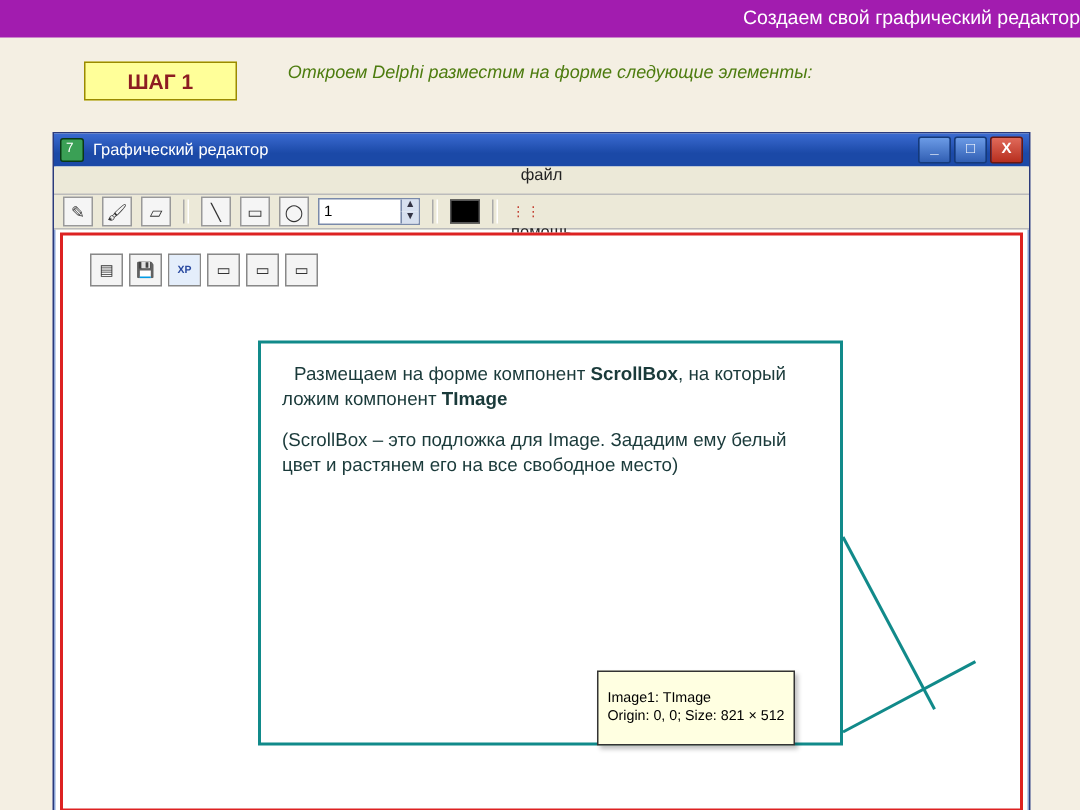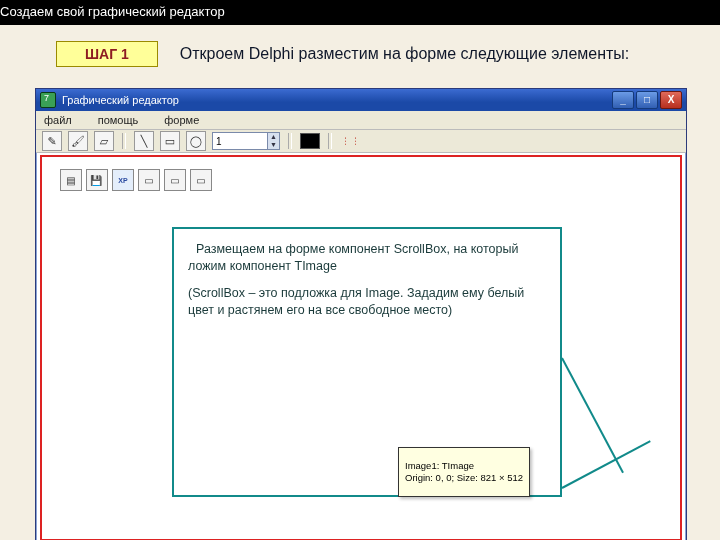--- a/index.html
+++ b/index.html
@@ -6,43 +6,44 @@
     margin: 0;
     width: 720px;
     height: 540px;
     font-family: Verdana, Tahoma, sans-serif;
     font-size: 13px;
     background: #f4efe3;
     overflow: hidden;
     position: relative;
   }
   .header-bar {
-    background: #000000;
+    background: #a21caf;
     color: #fff;
-    text-align: left;
+    text-align: right;
     font-size: 13px;
     padding: 4px 0 6px 0;
   }
   .step-row {
     display: flex;
-    align-items: center;
-    gap: 22px;
+    align-items: flex-start;
+    gap: 34px;
     padding: 16px 0 6px 56px;
   }
   .step-badge {
     background: #ffff99;
     border: 1px solid #9a8a00;
     color: #8d1c22;
     font-weight: bold;
     font-size: 14px;
     padding: 4px 28px 4px 28px;
   }
   .instr {
-    color: #0f172a;
-    font-size: 16px;
+    color: #4d7c0f;
+    font-size: 12px;
+    font-style: italic;
   }
   .app-frame {
     position: absolute;
     left: 35px;
     top: 88px;
     width: 650px;
     height: 456px;
     background: #fff;
     border: 1px solid #2b3a7a;
     box-shadow: 0 0 0 1px #8aa3d6 inset;
@@ -93,20 +94,21 @@
   .menubar {
     height: 18px;
     background: #ece9d8;
     border-bottom: 1px solid #bbb;
     display: flex;
     align-items: center;
     font-size: 11px;
     gap: 26px;
     padding: 0 8px;
     color: #222;
+    flex-direction: column;
   }
   .toolbar {
     height: 22px;
     background: #ece9d8;
     border-bottom: 1px solid #bbb;
     display: flex;
     align-items: center;
     gap: 6px;
     padding: 0 6px;
   }
@@ -203,21 +205,21 @@
     border: 2px solid #118a8a;
     background: #fff;
     padding: 12px 14px 8px 14px;
     box-sizing: border-box;
     font-size: 12.5px;
     color: #1a3a3a;
     line-height: 1.35;
   }
   .teal-box p { margin: 0 0 10px 0; }
   .para-indent { text-indent: 8px; }
-  .strong-kw { font-weight: normal; }
+  .strong-kw { font-weight: bold; }
   .tooltip {
     position: absolute;
     left: 356px;
     top: 290px;
     background: #ffffe1;
     border: 1px solid #333;
     font-size: 9.5px;
     padding: 12px 6px;
     line-height: 1.25;
     box-shadow: 2px 2px 3px rgba(0,0,0,.25);

